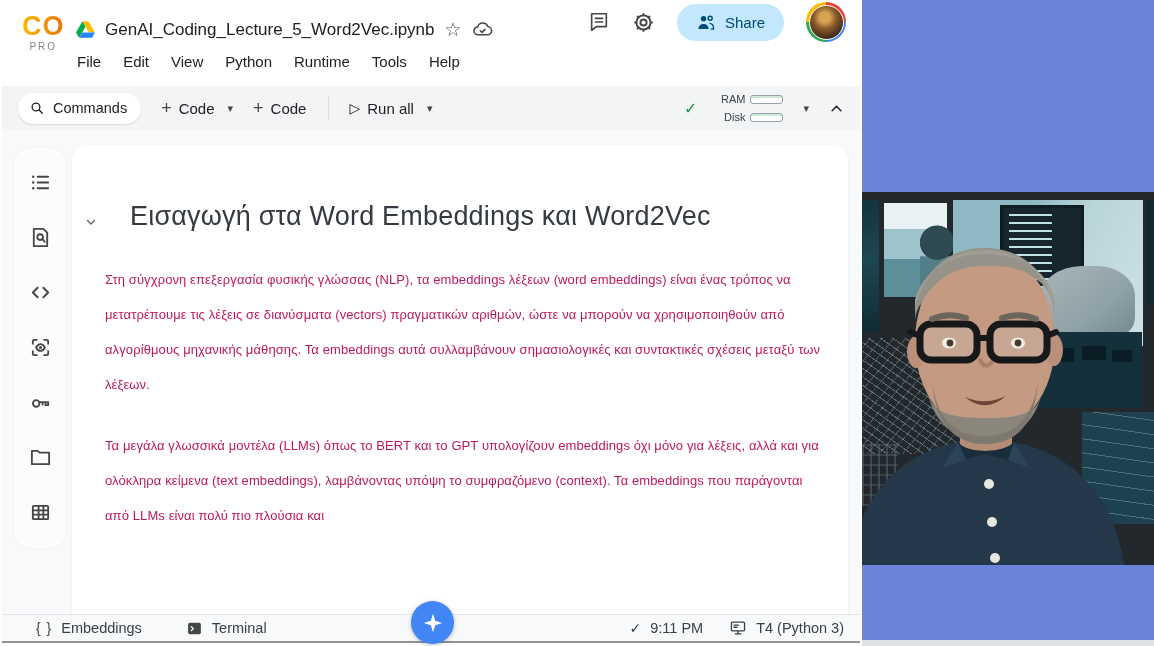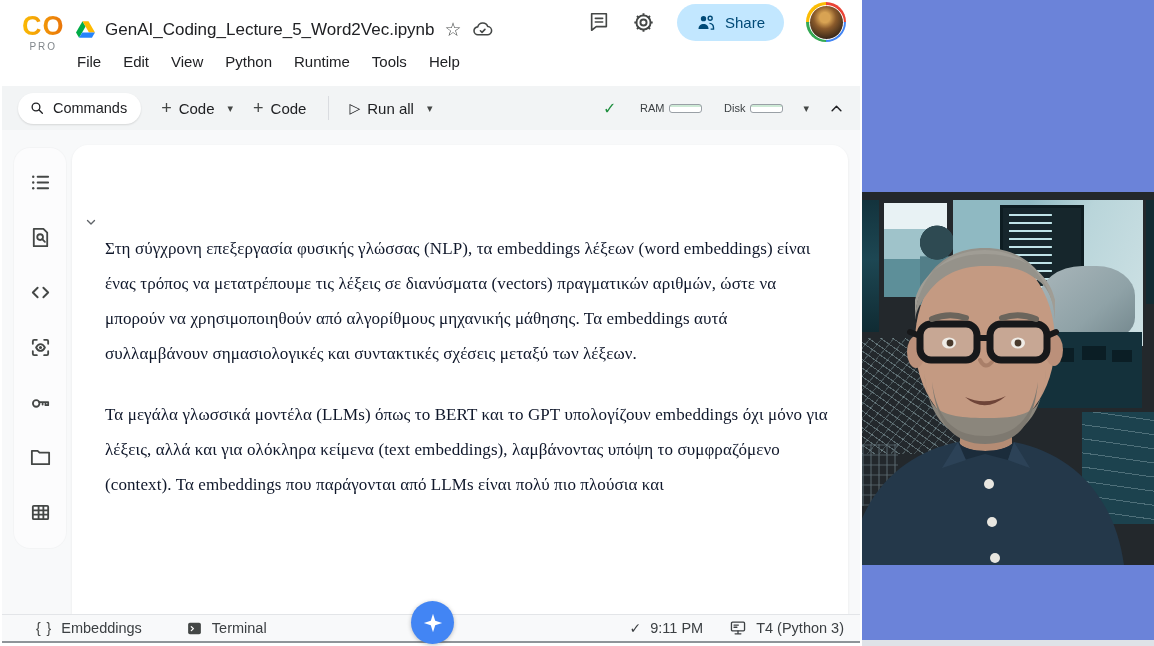--- a/index.html
+++ b/index.html
@@ -37,41 +37,41 @@
   .toolbar { height:44px; background:#f2f4f5; display:flex; align-items:center; padding:0 16px; flex:0 0 auto; }
   .cmd-pill { display:flex; align-items:center; gap:8px; background:#fff; border-radius:17px; height:31px;
               padding:0 14px 0 11px; font-size:14.5px; color:#202124; box-shadow:0 1px 2px rgba(0,0,0,.12); cursor:pointer; }
   .tb-btn { display:flex; align-items:center; gap:7px; font-size:15px; color:#202124; margin-left:20px; cursor:pointer; }
   .plus { font-size:18px; color:#444746; line-height:1; }
   .caret { font-size:11px; color:#444746; margin-left:6px; cursor:pointer; }
   .tb-divider { width:1px; height:24px; background:#dadce0; margin:0 14px 0 22px; }
   .play-glyph { font-size:14px; color:#202124; }
   .toolbar-right { margin-left:auto; display:flex; align-items:center; gap:14px; }
   .ok-check { color:#1e8e3e; font-size:16px; margin-right:6px; }
-  .res-block { display:flex; flex-direction:row; gap:15px; }
+  .res-block { display:flex; flex-direction:column; gap:6px; }
   .res-row { display:flex; align-items:center; gap:5px; }
   .res-label { font-size:11px; color:#3c4043; width:28px; text-align:right; }
   .gauge { width:33px; height:9px; border:1px solid #9aa0a6; border-radius:3px;
            background:linear-gradient(180deg,#ceead6 0 35%, #ffffff 35%); }
 
   
   .workspace { position:relative; flex:1 1 auto; background:#f8f9fa; overflow:hidden; }
   .sidebar { position:absolute; left:12px; top:18px; width:52px; padding:14px 0 16px;
              background:#fcfcfd; border-radius:16px; display:flex; flex-direction:column; align-items:center;
              gap:15px; box-shadow:0 0 0 1px rgba(0,0,0,0.02); }
   .side-icon { width:40px; height:40px; border-radius:50%; display:flex; align-items:center; justify-content:center;
                color:#444746; cursor:pointer; }
   .side-icon svg { width:23px; height:23px; }
 
   .notebook { position:absolute; left:70px; right:12px; top:15px; bottom:0; background:#fff;
               border-radius:16px 16px 0 0; box-shadow:0 1px 3px rgba(0,0,0,.07); overflow:hidden; }
   .cell { position:relative; padding:56px 18px 0 33px; }
   .cell-collapse { position:absolute; left:12px; top:70px; color:#5f6368; cursor:pointer; }
   .md-h1 { font-size:27px; font-weight:400; color:#343a40; margin-left:25px; letter-spacing:.2px; }
-  .md-p { font-size:17px; line-height:35px; color:#0f172a; margin-top:26px; max-width:735px; letter-spacing:.1px;font-family:Liberation Serif, serif; }
+  .md-p { font-size:13px; line-height:35px; color:#be185d; margin-top:26px; max-width:735px; letter-spacing:.1px; }
   .md-p:first-of-type { margin-top:30px; }
 
   
   .statusbar { position:relative; flex:0 0 27px; background:#f8f9fa; border-top:1px solid #e3e5e8;
                display:flex; align-items:center; font-size:14.5px; color:#3c4043; padding:0 16px 0 34px; }
   .sb-item { display:flex; align-items:center; gap:9px; cursor:pointer; }
   .sb-gap { margin-left:44px; }
   .braces { font-size:14px; color:#444746; letter-spacing:1px; }
   .sb-right { margin-left:auto; display:flex; align-items:center; gap:26px; }
   .sb-check { font-size:14px; color:#3c4043; }
@@ -282,20 +282,21 @@
         </div>
       </div>
 
       <div class="notebook">
         <div class="cell">
           <span class="cell-collapse">
             <svg class="si" width="14" height="14" viewBox="0 0 24 24" fill="none" stroke="#5f6368" stroke-width="2.3" stroke-linecap="round" stroke-linejoin="round">
               <path d="M6 9.5 12 15.5 18 9.5"></path>
             </svg>
           </span>
+          <h1 class="md-h1">Εισαγωγή στα Word Embeddings και Word2Vec</h1>
           <p class="md-p">Στη σύγχρονη επεξεργασία φυσικής γλώσσας (NLP), τα embeddings λέξεων (word embeddings) είναι ένας τρόπος να μετατρέπουμε τις λέξεις σε διανύσματα (vectors) πραγματικών αριθμών, ώστε να μπορούν να χρησιμοποιηθούν από αλγορίθμους μηχανικής μάθησης. Τα embeddings αυτά συλλαμβάνουν σημασιολογικές και συντακτικές σχέσεις μεταξύ των λέξεων.</p>
           <p class="md-p">Τα μεγάλα γλωσσικά μοντέλα (LLMs) όπως το BERT και το GPT υπολογίζουν embeddings όχι μόνο για λέξεις, αλλά και για ολόκληρα κείμενα (text embeddings), λαμβάνοντας υπόψη το συμφραζόμενο (context). Τα embeddings που παράγονται από LLMs είναι πολύ πιο πλούσια και</p>
         </div>
       </div>
     </div>
 
     <div class="statusbar">
       <div class="sb-item">
         <span class="braces">{ }</span>
         <span>Embeddings</span>

